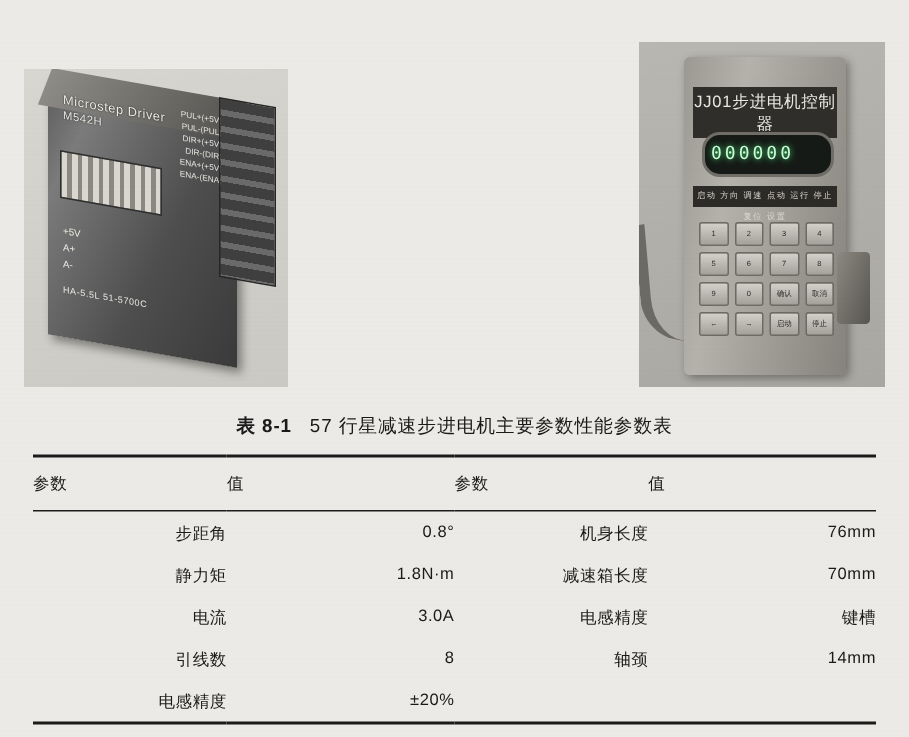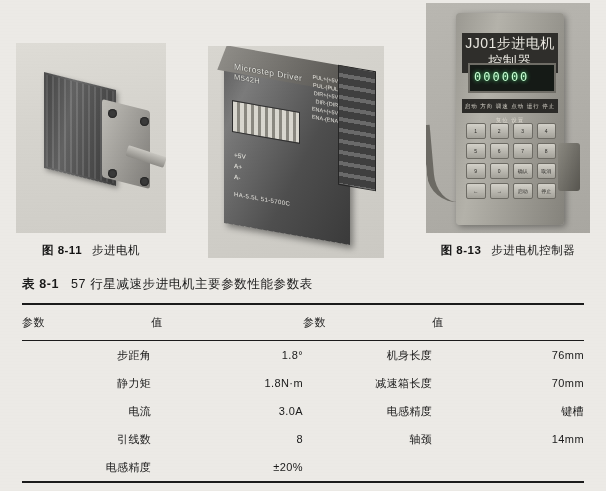--- a/index.html
+++ b/index.html
@@ -210,35 +210,35 @@
     background: linear-gradient(100deg,#9b9992 0%,#b4b2aa 30%,#85837c 100%);
     border-radius: 4px;
     box-shadow: 2px 2px 6px rgba(0,0,0,.35);
   }
   .ctl-title {
     position: absolute;
     left: 36px;
     top: 30px;
     width: 96px;
     text-align: center;
-    font-size: 14px;
+    font-size: 11px;
     color: #e9e7e0;
     background: #2f2e2b;
     padding: 2px 0;
     letter-spacing: .5px;
   }
   .ctl-screen {
     position: absolute;
     left: 42px;
     top: 60px;
     width: 84px;
     height: 26px;
     background: #151a16;
     border: 2px solid #6f6d66;
-    border-radius: 0;
+    border-radius: 12px;
   }
   .ctl-digits {
     position: absolute;
     left: 4px;
     top: 5px;
     color: #c8ffd4;
     font-family: "DejaVu Sans Mono", monospace;
     font-size: 12px;
     letter-spacing: 2px;
     text-shadow: 0 0 4px #57ff8a;
@@ -294,21 +294,21 @@
     background: linear-gradient(110deg,#8b8981,#57554f);
     border-radius: 3px;
   }
 
   
   .table-wrap {
     padding: 0 22px;
     box-sizing: border-box;
   }
   .table-title {
-    text-align: left;
+    text-align: center;
     font-size: 12.5px;
     margin: 18px 0 10px 0;
     letter-spacing: .6px;
   }
   .table-title .tnum {
     font-weight: bold;
     margin-right: 12px;
   }
   table.spec {
     width: 100%;
@@ -342,35 +342,20 @@
       repeating-linear-gradient(0deg, rgba(0,0,0,.05) 0 1px, rgba(255,255,255,0) 1px 3px);
   }
 </style>
 </head>
 <body>
 
 <div class="page">
 
   <div class="figures">
 
-    <div class="fig-block" id="fig1">
-      <div class="fig-img">
-        <div class="motor-body"></div>
-        <div class="motor-ribs"></div>
-        <div class="motor-face"></div>
-        <div class="motor-hole" style="left:92px;  top:66px;"></div>
-        <div class="motor-hole" style="left:124px; top:74px;"></div>
-        <div class="motor-hole" style="left:92px;  top:126px;"></div>
-        <div class="motor-hole" style="left:124px; top:134px;"></div>
-        <div class="motor-shaft"></div>
-      </div>
-      <div class="fig-caption">
-        <span class="num">图 8-11</span><span>步进电机</span>
-      </div>
-    </div>
 
     <div class="fig-block" id="fig2">
       <div class="fig-img">
         <div class="drv-body"></div>
         <div class="drv-top"></div>
         <div class="drv-label">
           <div class="brand">Microstep Driver</div>
           <div class="model">M542H</div>
         </div>
         <div class="drv-dips"></div>
@@ -414,23 +399,20 @@
           <div class="ctl-key">0</div>
           <div class="ctl-key">确认</div>
           <div class="ctl-key">取消</div>
           <div class="ctl-key">←</div>
           <div class="ctl-key">→</div>
           <div class="ctl-key">启动</div>
           <div class="ctl-key">停止</div>
         </div>
         <div class="ctl-plug"></div>
       </div>
-      <div class="fig-caption">
-        <span class="num">图 8-13</span><span>步进电机控制器</span>
-      </div>
     </div>
 
   </div>
 
   <div class="table-wrap">
     <div class="table-title">
       <span class="tnum">表 8-1</span><span>57 行星减速步进电机主要参数性能参数表</span>
     </div>
 
     <table class="spec">
@@ -438,21 +420,21 @@
         <tr>
           <th class="col-p">参数</th>
           <th class="col-v">值</th>
           <th class="col-p">参数</th>
           <th class="col-v">值</th>
         </tr>
       </thead>
       <tbody>
         <tr>
           <td>步距角</td>
-          <td>1.8°</td>
+          <td>0.8°</td>
           <td>机身长度</td>
           <td>76mm</td>
         </tr>
         <tr>
           <td>静力矩</td>
           <td>1.8N·m</td>
           <td>减速箱长度</td>
           <td>70mm</td>
         </tr>
         <tr>

